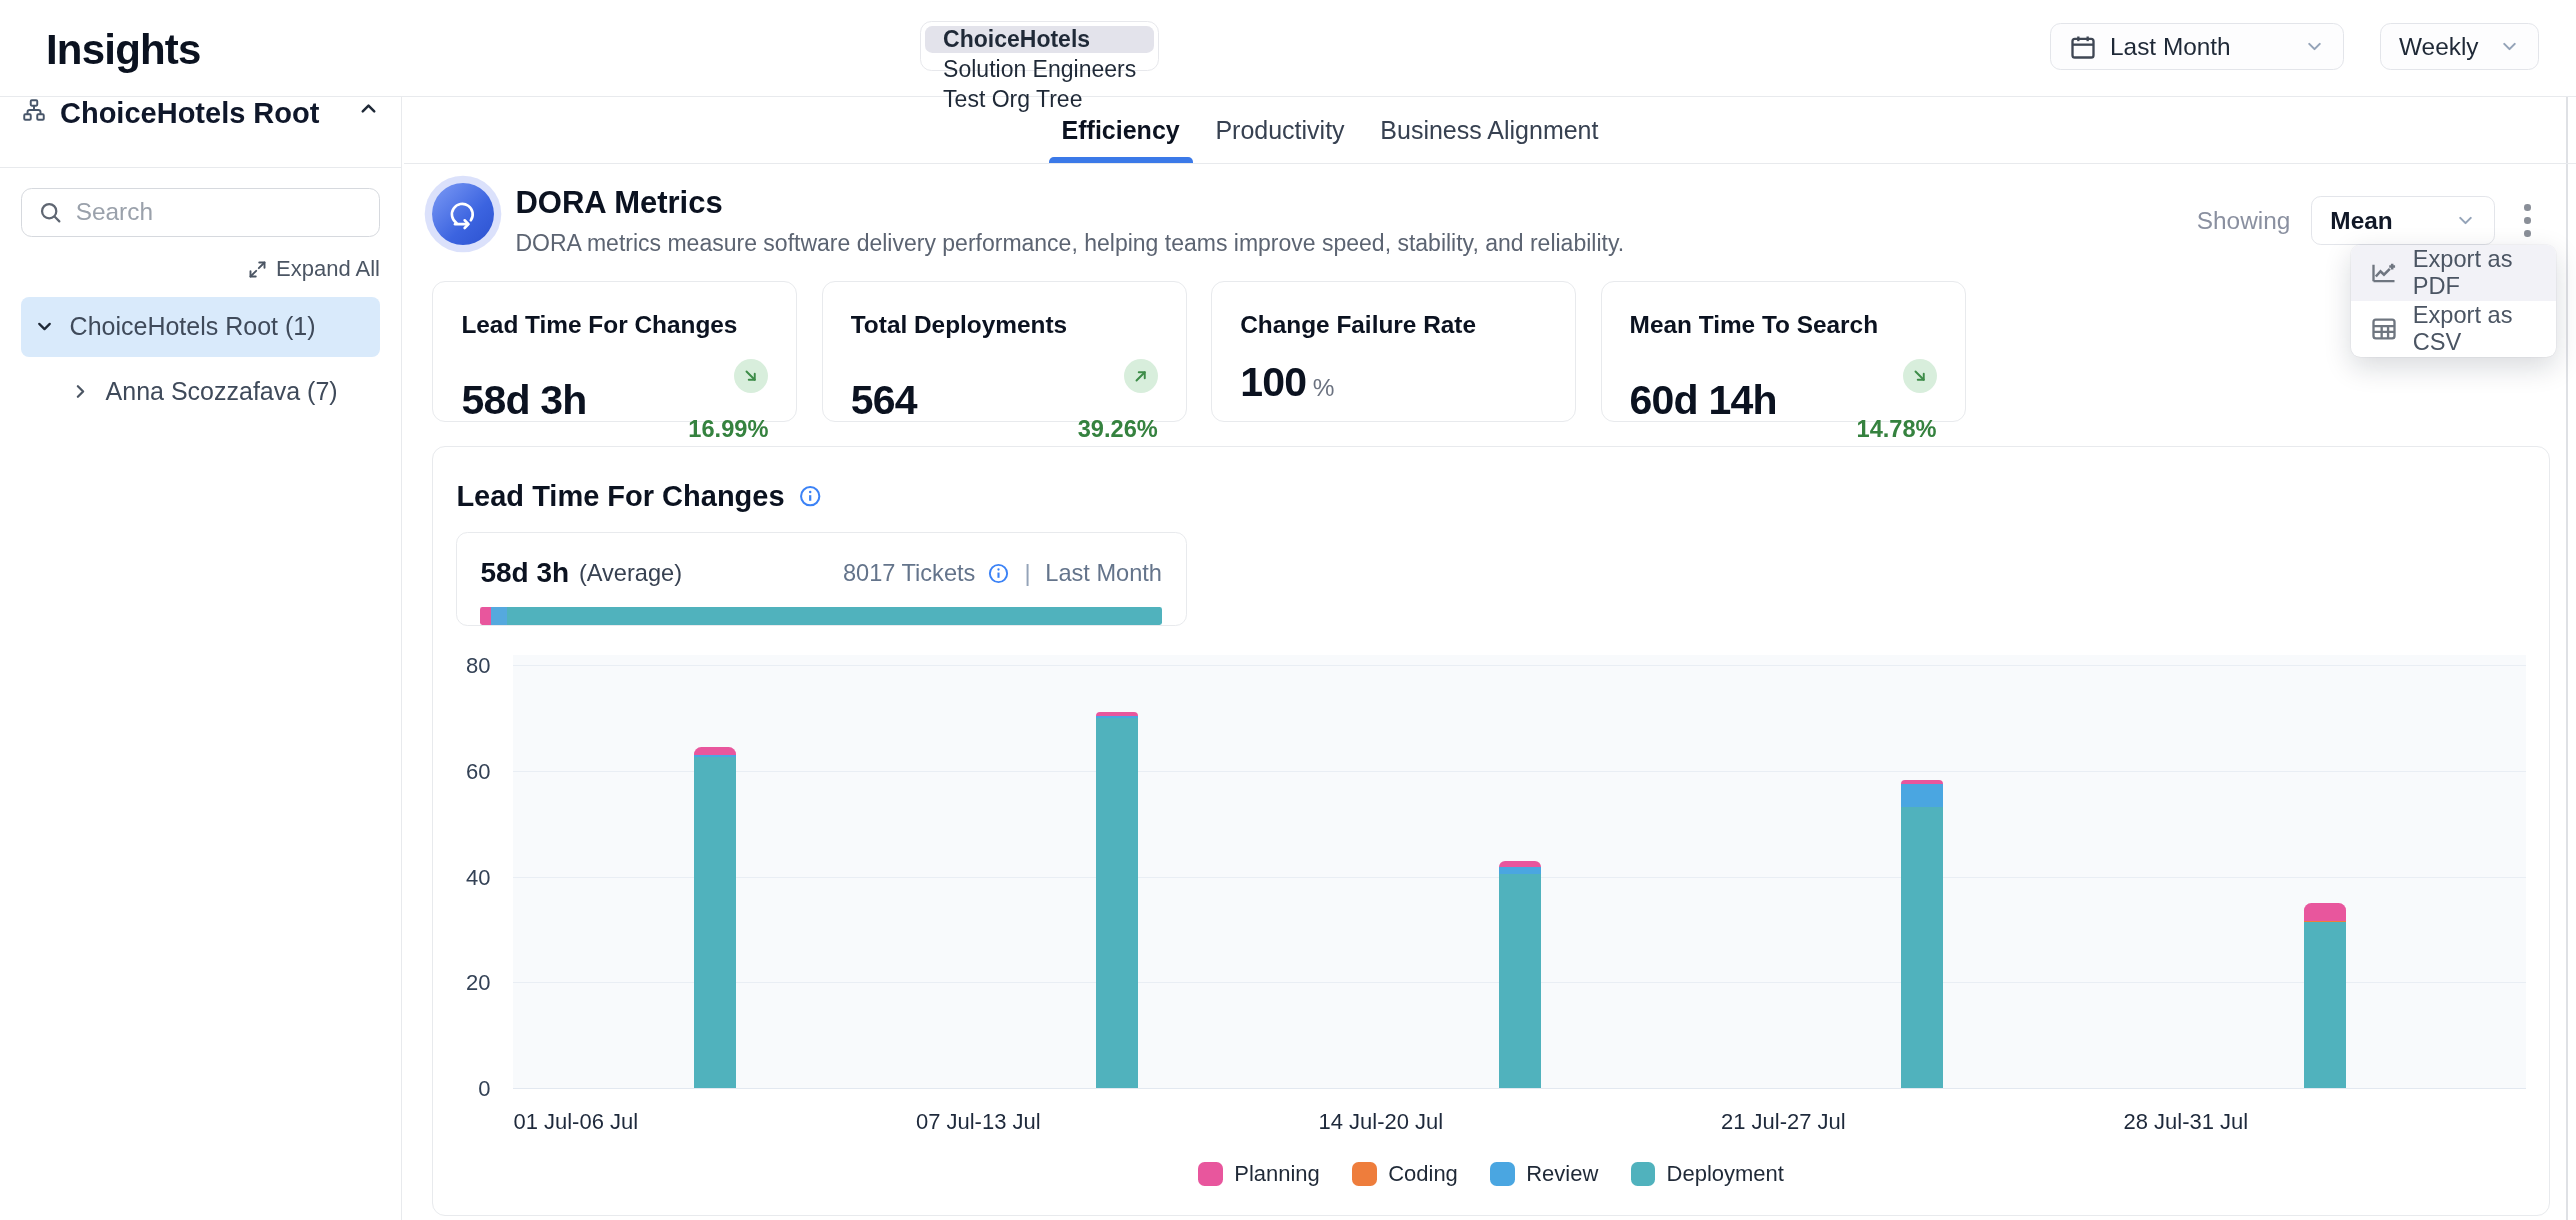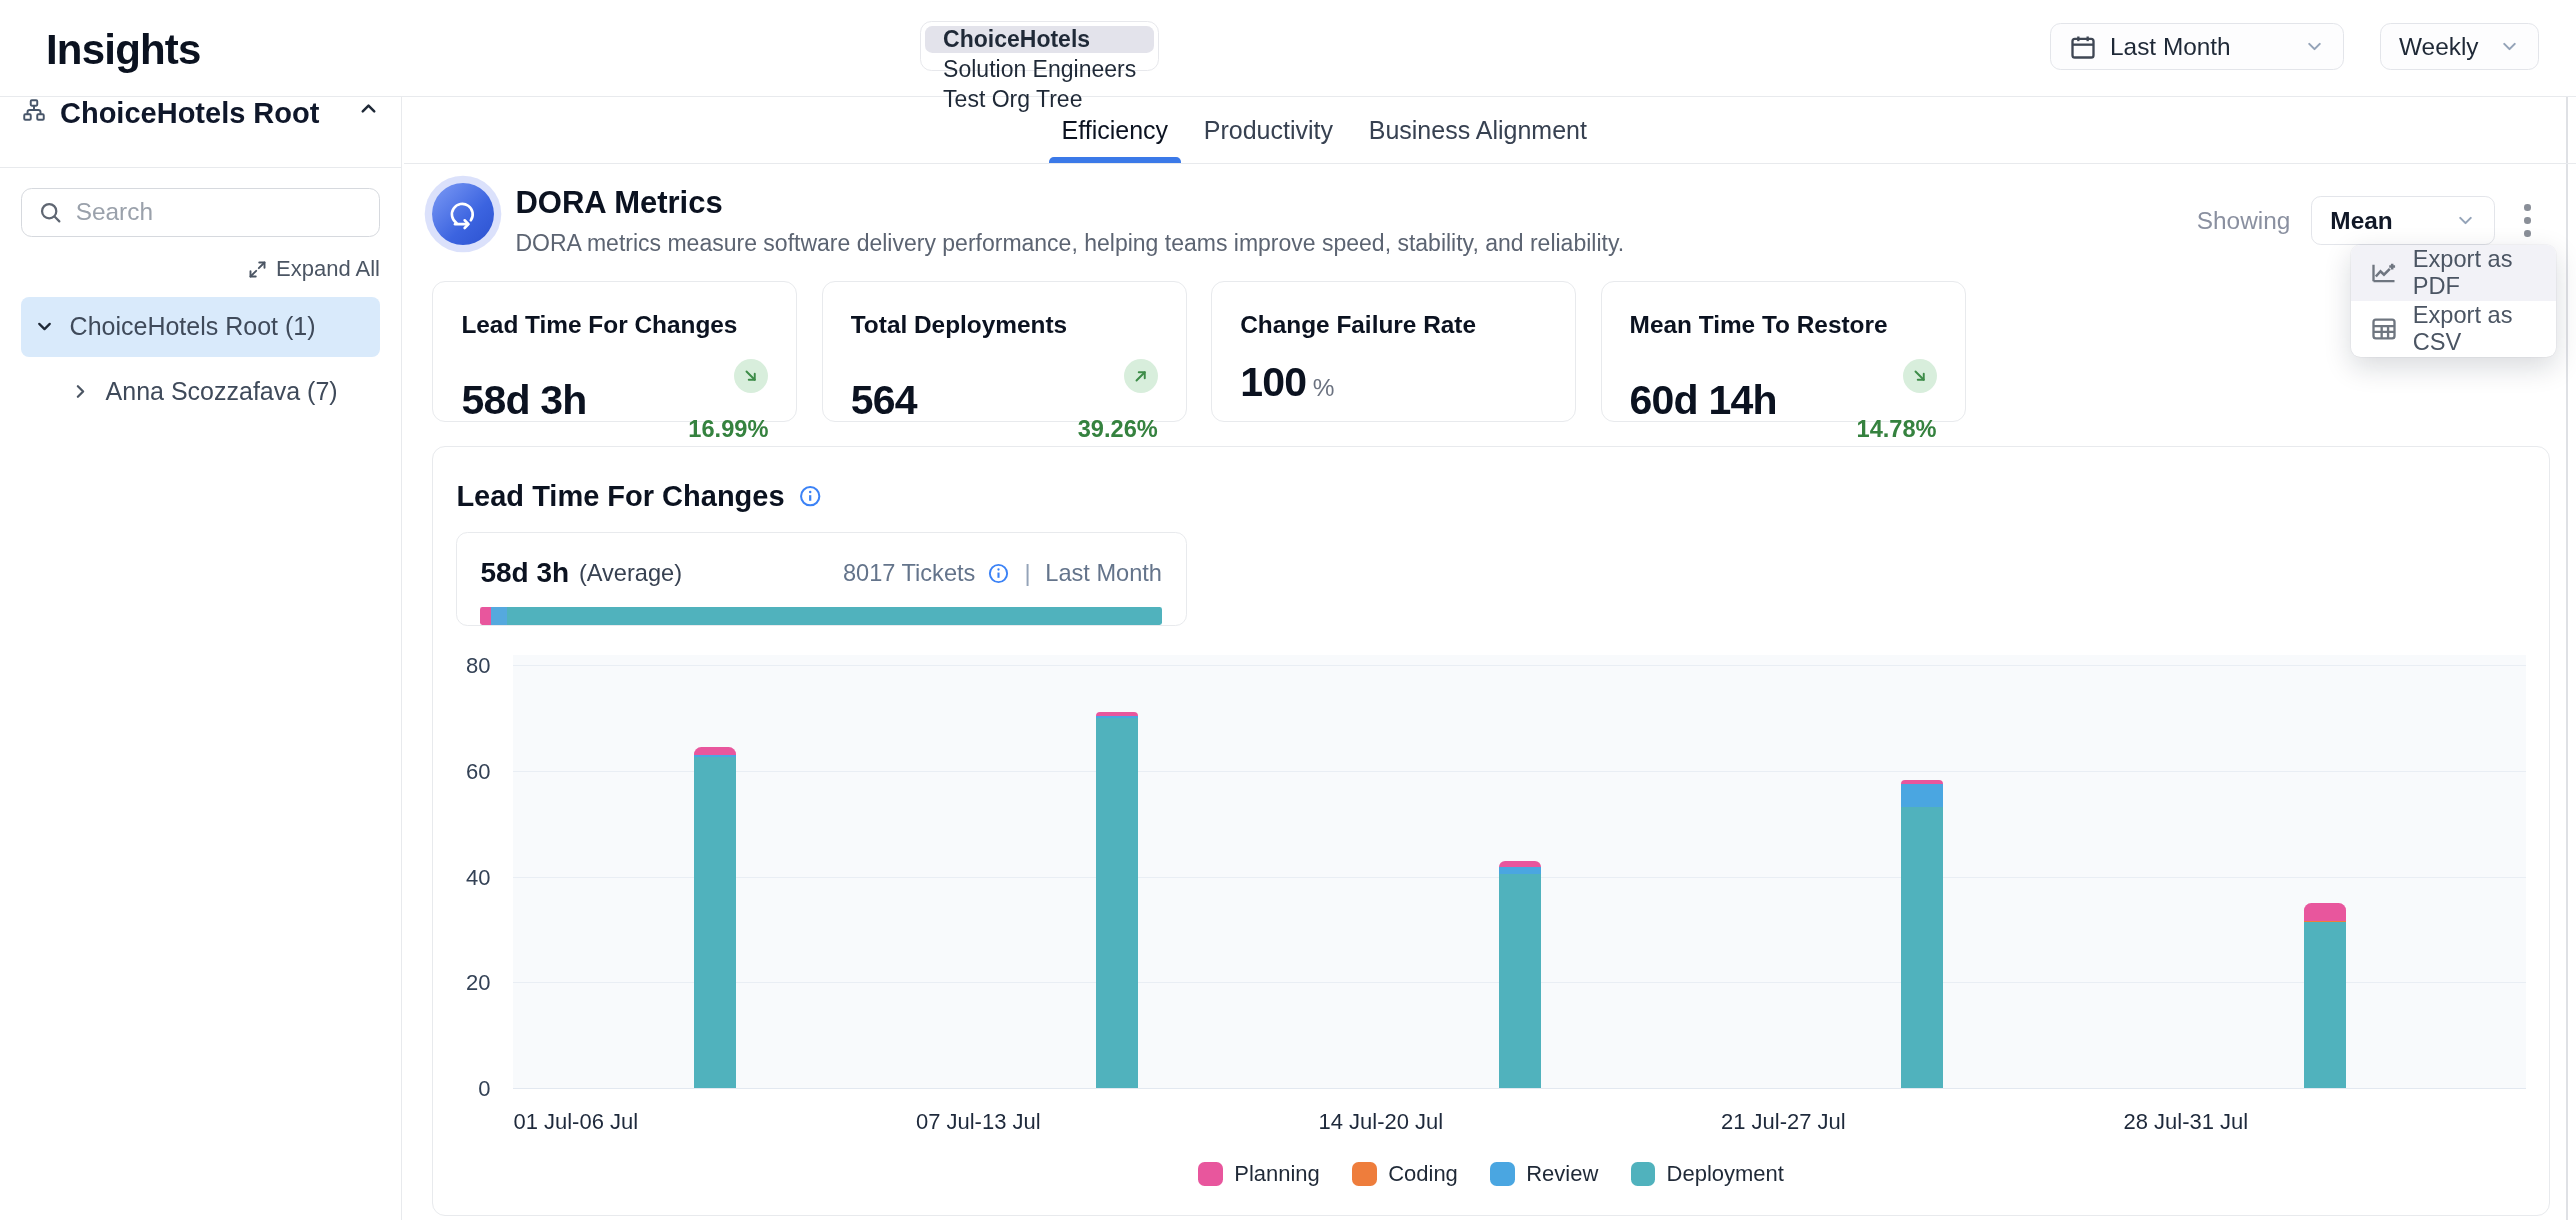--- a/index.html
+++ b/index.html
@@ -30,21 +30,21 @@
   .tree-row { height:60px; display:flex; align-items:center; gap:14.6px; font-size:25px; color:#3f4a5a; cursor:pointer; }
   .tree-row.selected { margin:0 21px; padding:0 13px; background:#d9eafb; border-radius:8.1px; }
   .tree-row.child { margin:4.9px 21px 0 21px; padding-left:49px; }
 
   
   .main { position:absolute; left:404px; top:97px; right:0; bottom:0; }
   .content-edge { position:absolute; right:8.1px; top:0; bottom:0; width:1.6px; background:#dfe1e5; }
   .main-tabs { position:relative; height:67px; border-bottom:1.6px solid #e8eaed; }
   .tabs-inner { position:absolute; left:656px; top:0; height:100%; display:flex; gap:32.5px; }
   .tab { position:relative; display:flex; align-items:center; font-size:25px; color:#374151; padding:0 1.6px; cursor:pointer; }
-  .tab.active { font-weight:400; color:#0b1220;justify-content:flex-end; }
+  .tab.active { font-weight:700; color:#0b1220;justify-content:flex-end; }
   .tab.active .tab-underline { position:absolute; left:-11.4px; right:-11.4px; bottom:0; height:5.7px; background:#3b79e8; border-radius:4.9px 4.9px 0 0; }
 
   
   .dora-head { position:absolute; left:28.4px; top:86px; display:flex; gap:21px; }
   .dora-icon { width:62px; height:62px; border-radius:50%; background:linear-gradient(135deg,#7d9bf5 0%,#3c64e0 60%,#2b51cf 100%); box-shadow:0 0 0 7.3px rgba(124,146,240,.28); display:flex; align-items:center; justify-content:center; flex:0 0 auto; }
   .dora-titles { padding-top:1.6px; }
   .dora-title { font-size:31px; font-weight:800; color:#0b1220; }
   .dora-desc { margin-top:9.8px; font-size:23px; color:#5c6472; }
   .dora-controls { position:absolute; top:99px; right:37px; display:flex; align-items:center; gap:21px; }
   .showing-label { font-size:24.4px; color:#8a90a0; }
@@ -320,21 +320,21 @@
       </div>
 
       <div class="metric-card">
         <div class="metric-title">Change Failure Rate</div>
         <div class="metric-value-row">
           <span class="metric-value"><span>100</span><span class="metric-unit">%</span></span>
         </div>
       </div>
 
       <div class="metric-card">
-        <div class="metric-title">Mean Time To Restore</div>
+        <div class="metric-title">Mean Time To Search</div>
         <div class="metric-value-row">
           <span class="metric-value">60d 14h</span>
           <span class="trend">
             <span class="trend-circle">
               <svg width="18" height="18" viewBox="0 0 24 24" fill="none" stroke="#3d8c48" stroke-width="2.6" stroke-linecap="round" stroke-linejoin="round">
                   <line x1="6" y1="6" x2="17" y2="17"></line>
                   <polyline points="17 9 17 17 9 17"></polyline>
                 </svg>
             </span>
             <span class="trend-pct">14.78%</span>

